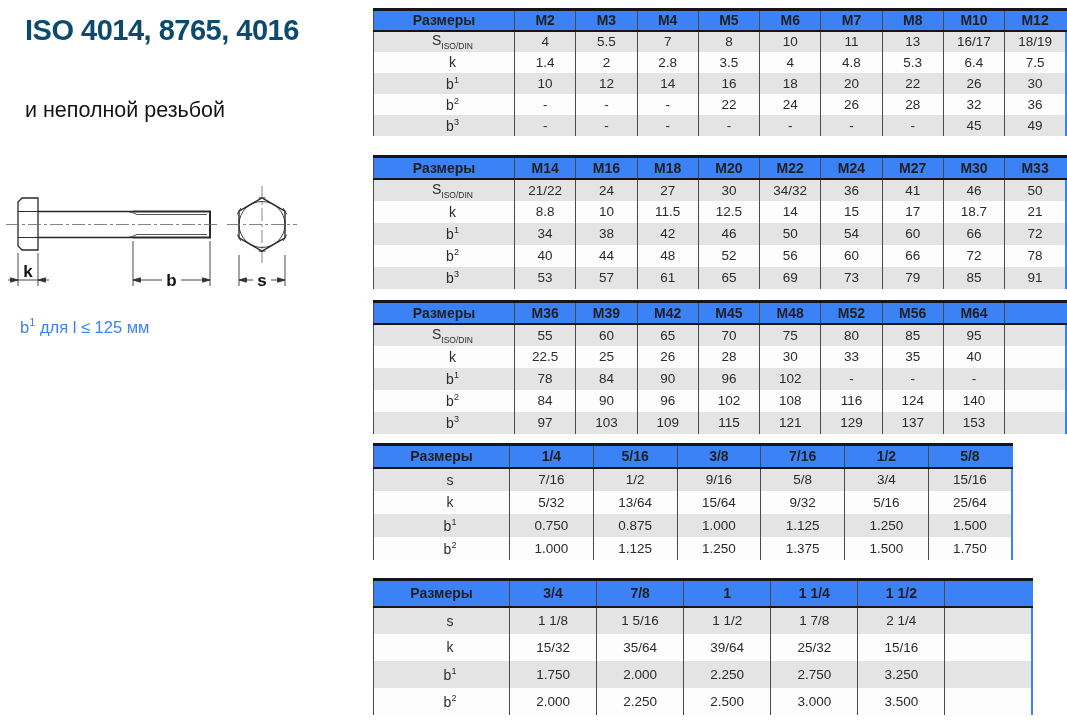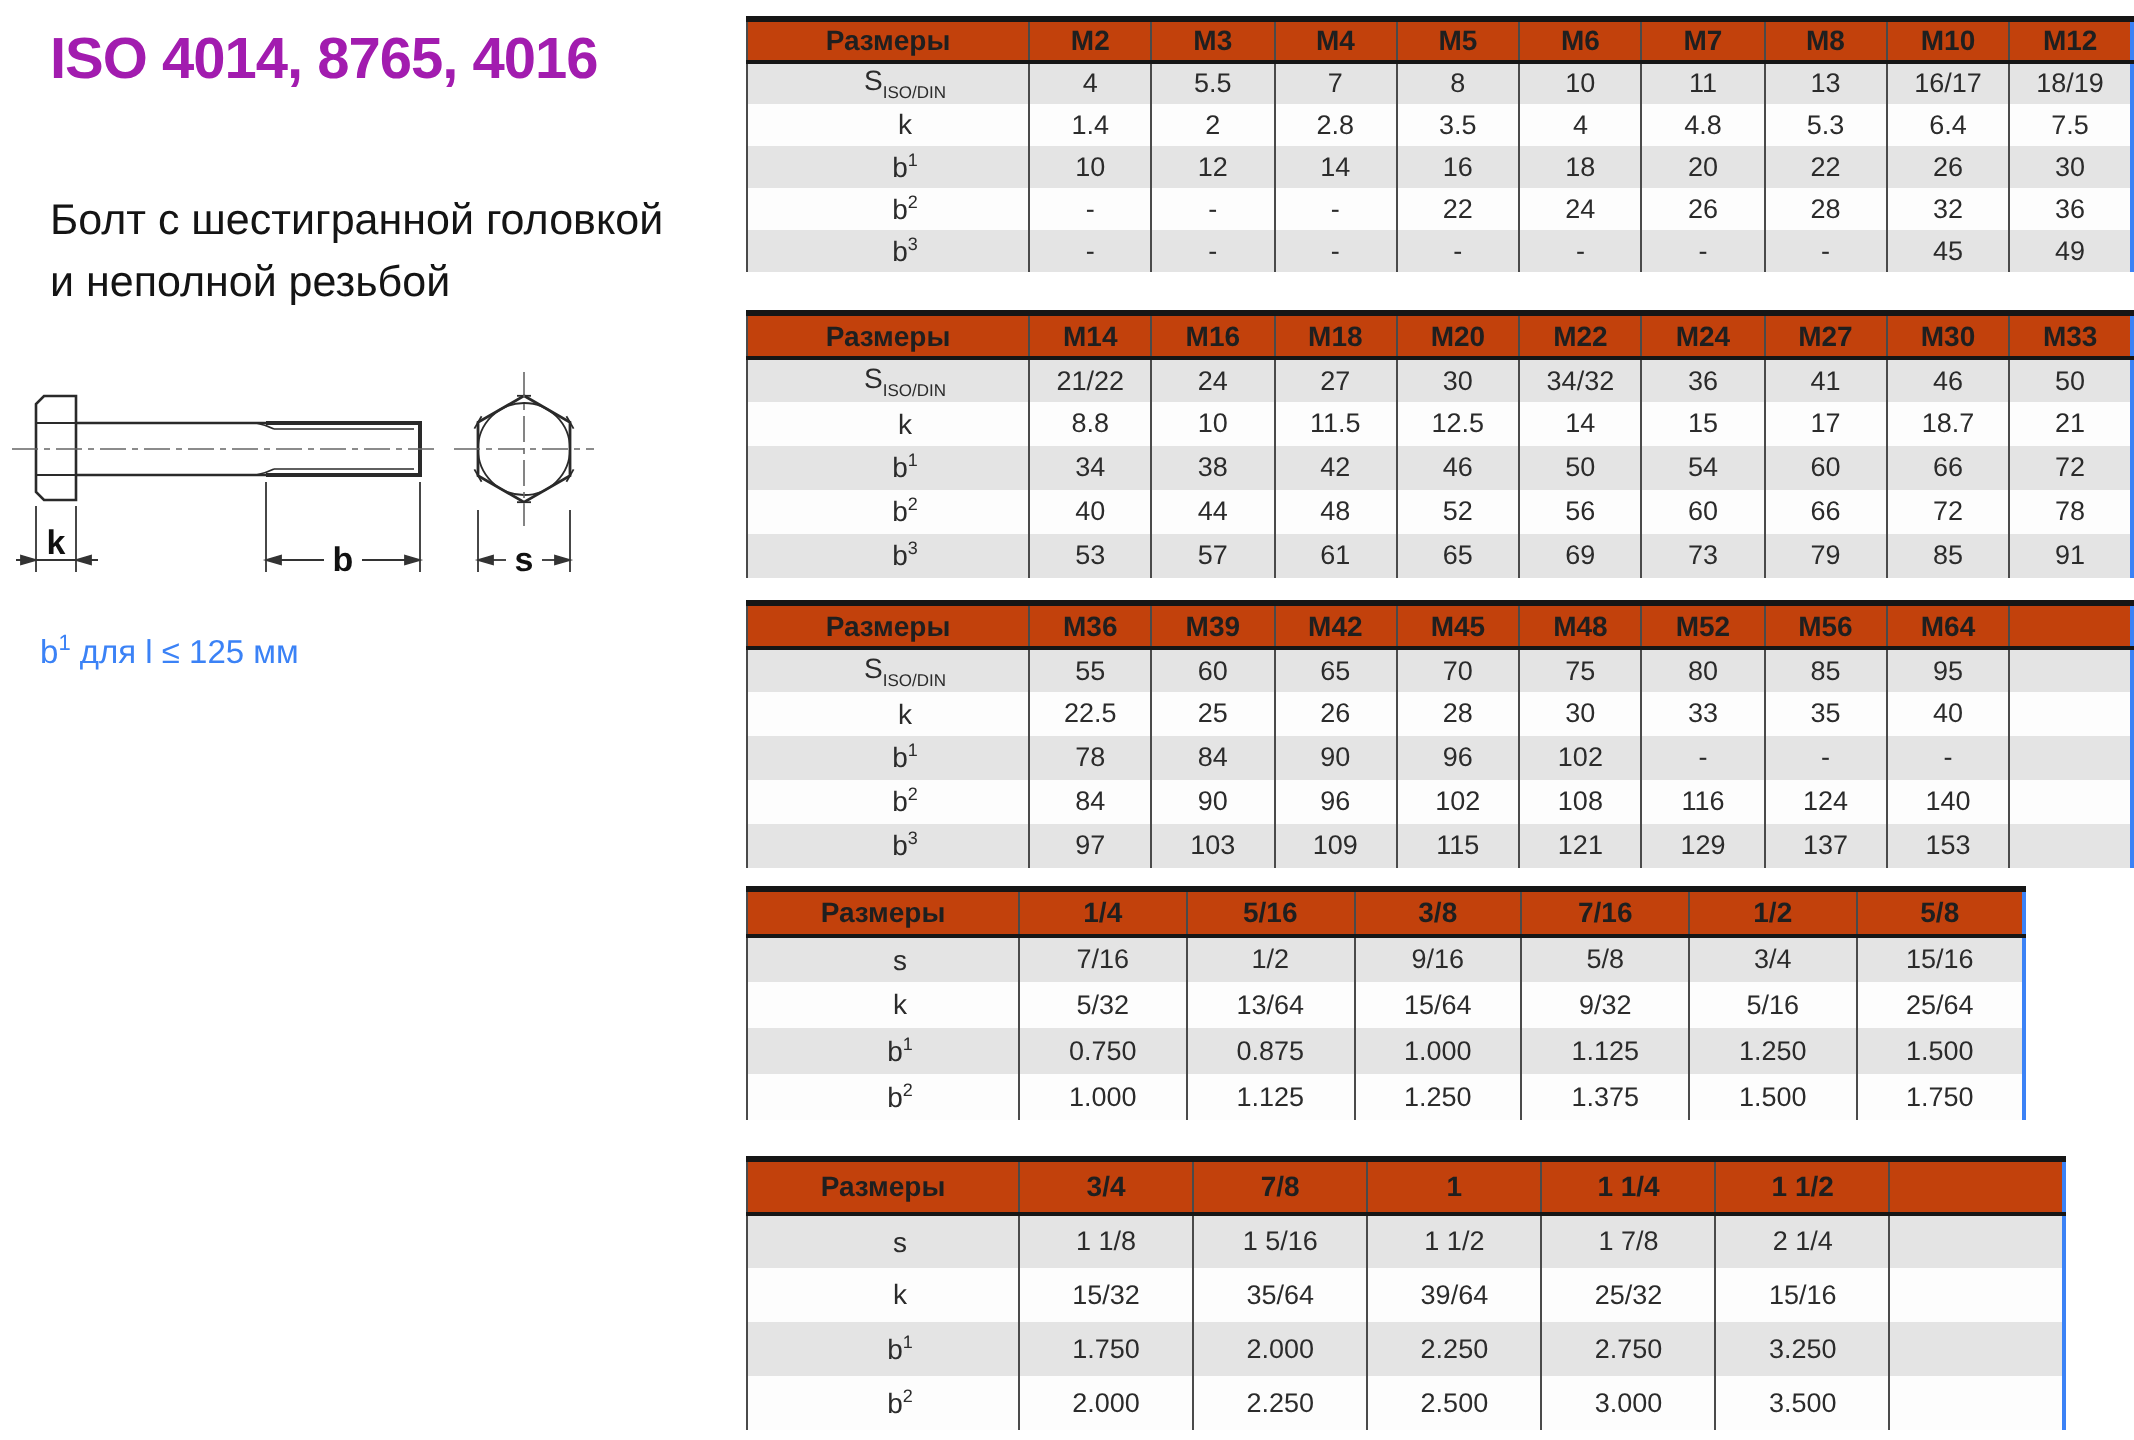--- a/index.html
+++ b/index.html
@@ -2,21 +2,21 @@
 <html><head>
 <meta charset="utf-8">
 <style>
   html,body{margin:0;padding:0;}
   body{
     width:1067px;height:720px;position:relative;background:#ffffff;
     font-family:"Liberation Sans",sans-serif;color:#1c1c1c;overflow:hidden;
   }
   .title{
     position:absolute;left:25px;top:12px;
-    font-size:29px;font-weight:bold;line-height:1.30;color:#a21caf;letter-spacing:-0.5px;
+    font-size:29px;font-weight:bold;line-height:1.30;color:#0c4a6e;letter-spacing:-0.5px;
   }
   .subtitle{
     position:absolute;left:25px;top:95px;
     font-size:21.5px;line-height:1.42;color:#141414;
   }
   .footnotes{
     position:absolute;left:20px;top:308px;
     font-size:16.5px;line-height:28px;color:#3b82f6;
   }
   .footnotes sup{font-size:11px;}
@@ -29,21 +29,21 @@
     border-top:3px solid #161616;
     font-family:"Liberation Sans",sans-serif;
   }
   .tbl th,.tbl td{
     border-left:1px solid #4a4a4a;
     padding:0 2px;margin:0;text-align:center;vertical-align:middle;
     color:#2b2b2b;white-space:nowrap;overflow:hidden;
   }
   .tbl th:last-child,.tbl td:last-child{border-right:2px solid #3b82f6;}
   .tbl thead th{
-    background:#c2410c;font-weight:bold;font-size:14px;color:#1f1f1f;
+    background:#3b82f6;font-weight:bold;font-size:14px;color:#1f1f1f;
     border-bottom:2px solid #161616;
     margin-left:46px;
   }
   .tbl tbody tr:nth-child(odd) td{background:#e4e4e4;}
   .tbl tbody tr:nth-child(even) td{background:#fdfdfd;}
   .tbl td{font-size:13.5px;}
   .tbl td.rowlabel{font-size:14px;padding-left:19px;}
   .tbl td.rowlabel sub{font-size:8.5px;}
   .tbl td.rowlabel sup{font-size:9px;}
 
@@ -60,21 +60,20 @@
   .t5 tr{height:27px;}
 </style>
 </head>
 <body>
 
 <div class="title">
   <div>ISO 4014, 8765, 4016</div>
 </div>
 
 <div class="subtitle">
-  <div>Болт с шестигранной головкой</div>
   <div>и неполной резьбой</div>
 </div>
 
 <svg class="diagram" width="314" height="128" viewBox="0 0 314 128" xmlns="http://www.w3.org/2000/svg">
   <g stroke="#2a2a2a" fill="none" stroke-width="1.3">
 
     <path d="M17,15 L33,15 L33,67 L17,67 L13,63 L13,19 Z"></path>
     <line x1="13" y1="28.5" x2="33" y2="28.5" stroke-width="1"></line>
     <line x1="13" y1="54.5" x2="33" y2="54.5" stroke-width="1"></line>
 

